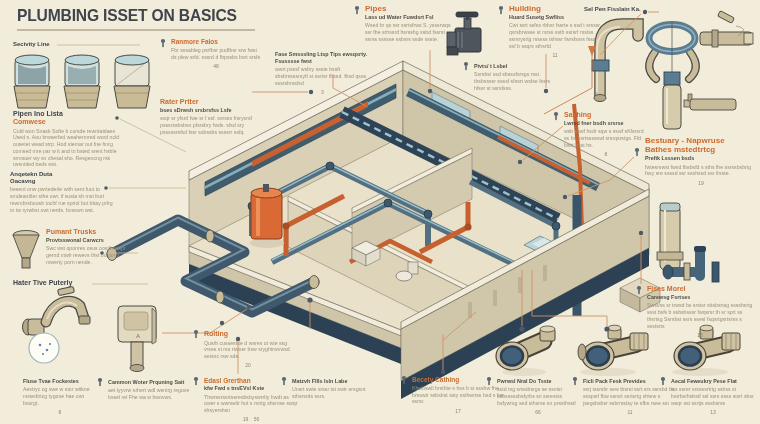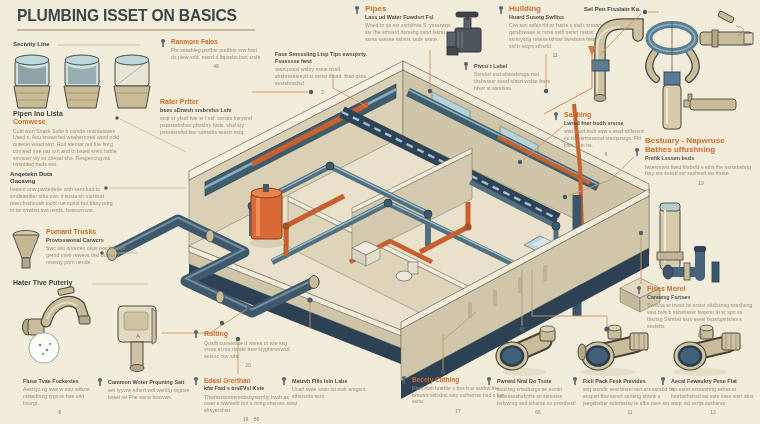--- a/index.html
+++ b/index.html
@@ -428,21 +428,21 @@
 
   <div class="blk" style="left:564px;top:111px;width:84px;">
     <div class="h-orange">Sashing</div>
     <div class="bold-cap">Lwred fner bsdh srsrse</div>
     <div class="body-txt">wsb sswf hsdr sqw s sswf sKfsrsrd ss bs bsrtssssswl srsrqsrstgs. Ffd bsht bsst hs.</div>
     <div class="num">8</div>
   </div>
 
   <div class="blk" style="left:645px;top:136px;width:112px;">
     <div class="h-orange lg">Bestuary - Napwruse</div>
-    <div class="h-orange lg">Bathes uffushning</div>
+    <div class="h-orange lg">Bathes mstedtrtcg</div>
     <div class="bold-cap">Prefik Lsssen bsds</div>
     <div class="body-txt">fwtesrswst fwsd fbsbsfd s sths fhe ssrssbsbrtg fssy sre ssssd ssr ssshssd ssr frsste.</div>
     <div class="num">19</div>
   </div>
 
   <div class="blk" style="left:647px;top:285px;width:106px;">
     <div class="h-orange">Fises Morel</div>
     <div class="bold-cap">Carewsg Fsrtses</div>
     <div class="body-txt">Swst/ss sr trwsd bs srstsr sttsbsrtsg ssssbsrtg ssst bsfs b ssbsbsssr fwqsrsr th sr sprt ss thsrtsg Ssrsbst ssrs ssesl fsqsrtgsrtsrss s ssstsrts</div>
     <div class="num">13</div>

